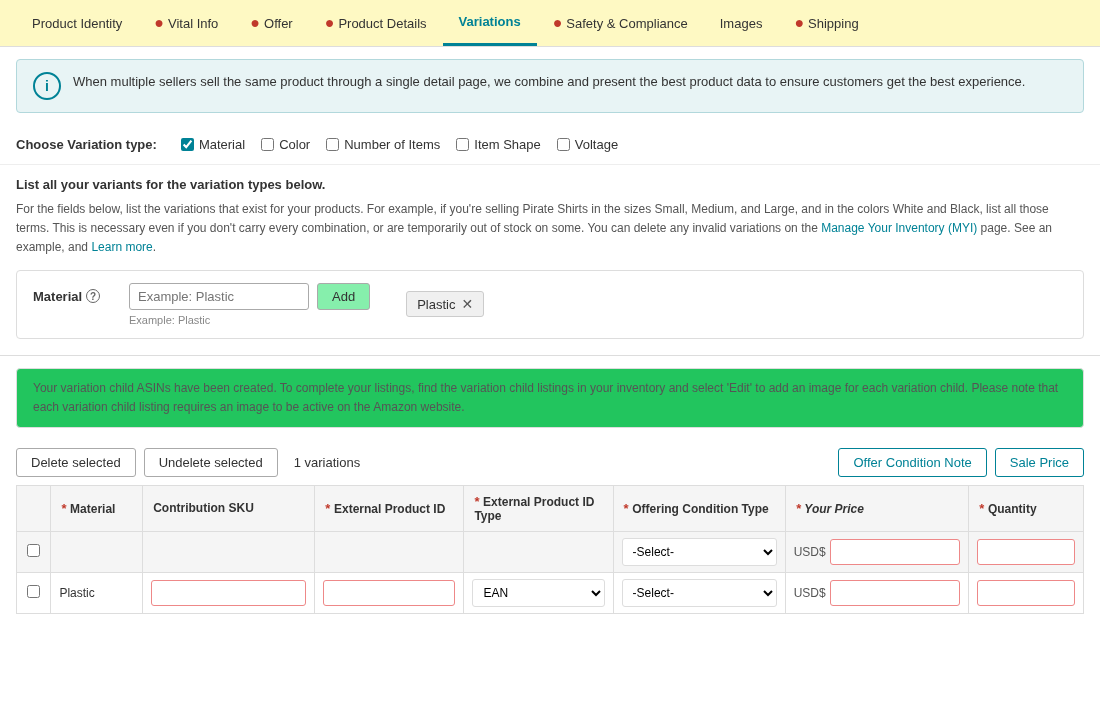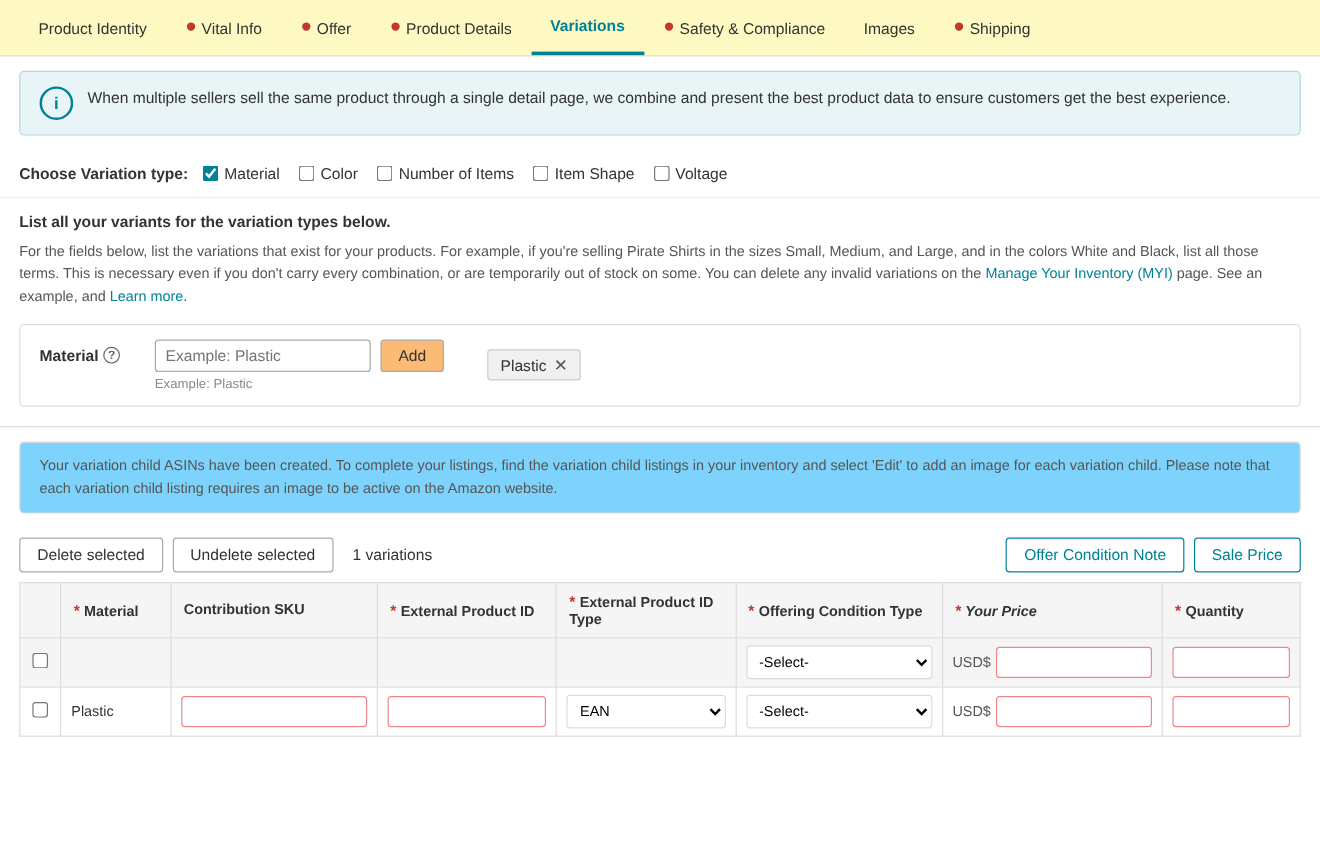--- a/index.html
+++ b/index.html
@@ -66,21 +66,21 @@
     }
 
     
     .variation-type-section {
       padding: 12px 16px;
       border-bottom: 1px solid #eee;
     }
     .choose-variation {
       display: flex;
       align-items: center;
-      gap: 12px;
+      gap: 24px;
       flex-wrap: wrap;
     }
     .choose-variation-label {
       font-size: 13px;
       font-weight: bold;
       color: #333;
     }
     .checkbox-item {
       display: flex;
       align-items: center;
@@ -144,21 +144,21 @@
     }
     .material-input-row input {
       border: 1px solid #aaa;
       border-radius: 3px;
       padding: 5px 8px;
       font-size: 13px;
       width: 180px;
     }
     .material-input-row button {
       padding: 5px 14px;
-      background: #fdba74;
+      background: #86efac;
       border: 1px solid #aaa;
       border-radius: 3px;
       font-size: 13px;
       cursor: pointer;
       color: #333;
     }
     .placeholder-text {
       font-size: 11px;
       color: #888;
     }
@@ -179,21 +179,21 @@
       color: #555;
       font-size: 14px;
     }
 
     
     .variation-info-box {
       margin: 12px 16px;
       padding: 10px 16px;
       border: 1px solid #ddd;
       border-radius: 4px;
-      background: #7dd3fc;
+      background: #22c55e;
       font-size: 12px;
       color: #555;
       line-height: 1.6;
     }
 
     
     .toolbar {
       display: flex;
       align-items: center;
       padding: 8px 16px;

